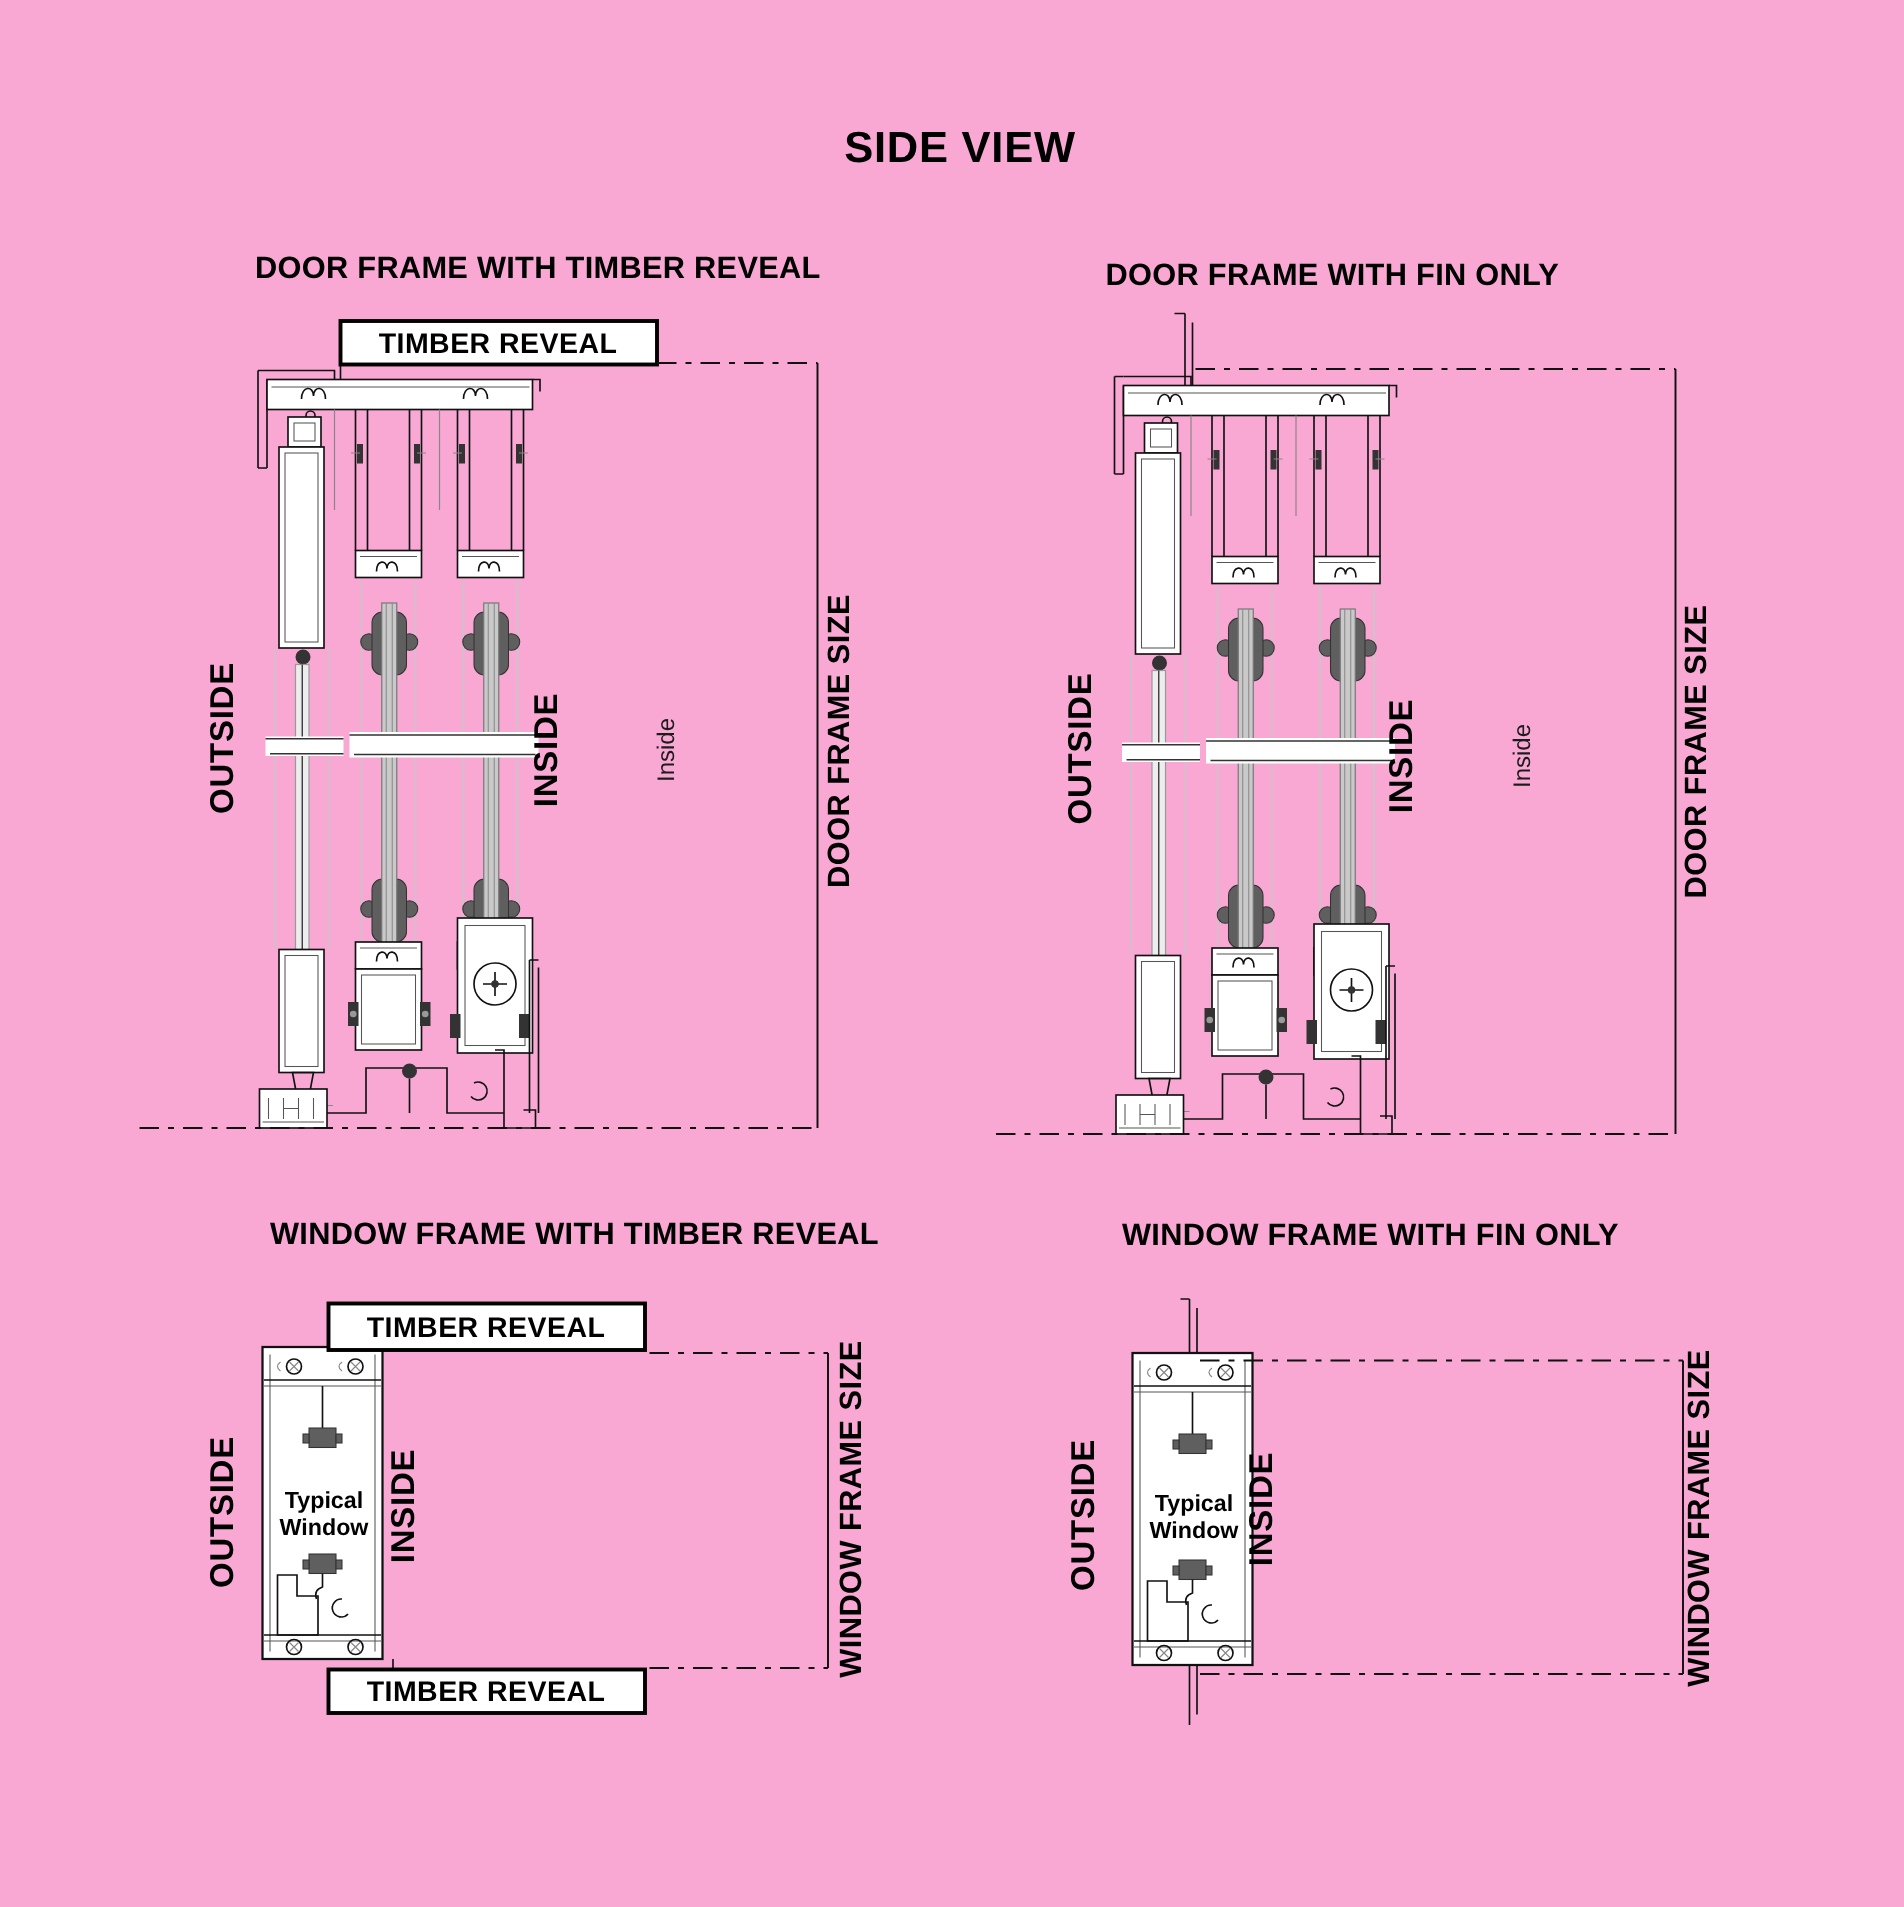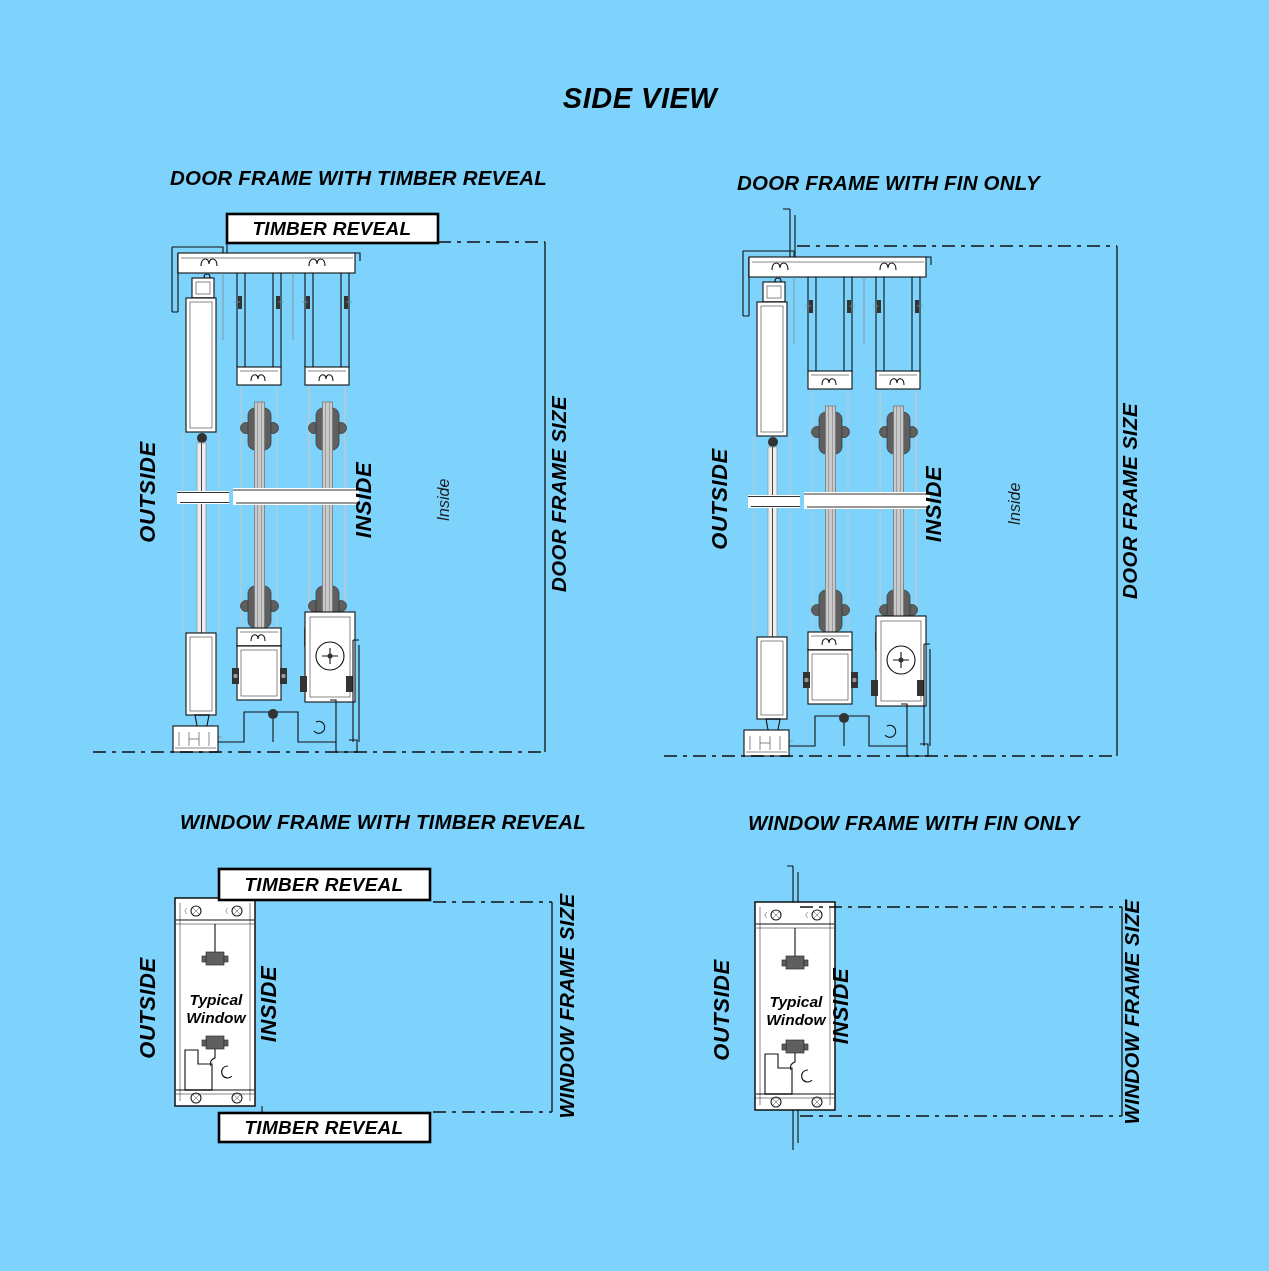--- a/index.html
+++ b/index.html
@@ -1,22 +1,21 @@
 <!DOCTYPE html>
 <html><head>
 <meta charset="utf-8">
 <style>
   html,body{margin:0;padding:0;background:#ffffff;}
   .sheet{
     position:relative;
     width:1269px;height:1271px;
-    background:#7dd3fc;
+    background:#f9a8d4;
     font-family:"Liberation Sans", sans-serif;
     overflow:hidden;
-    font-style:italic;
   }
   svg{display:block;}
   text{fill:#000;}
   .title{font-size:29px;font-weight:bold;letter-spacing:.5px;}
   .heading{font-size:20.5px;font-weight:bold;letter-spacing:.2px;}
   .boxlabel{font-size:19px;font-weight:bold;letter-spacing:.3px;}
   .sidelabel{font-size:22px;font-weight:bold;letter-spacing:.5px;}
   .sizelabel{font-size:20.5px;font-weight:bold;letter-spacing:.3px;}
   .smalllabel{font-size:16px;font-weight:normal;fill:#1c1c1c;}
   .winlabel{font-size:15.5px;font-weight:bold;}

